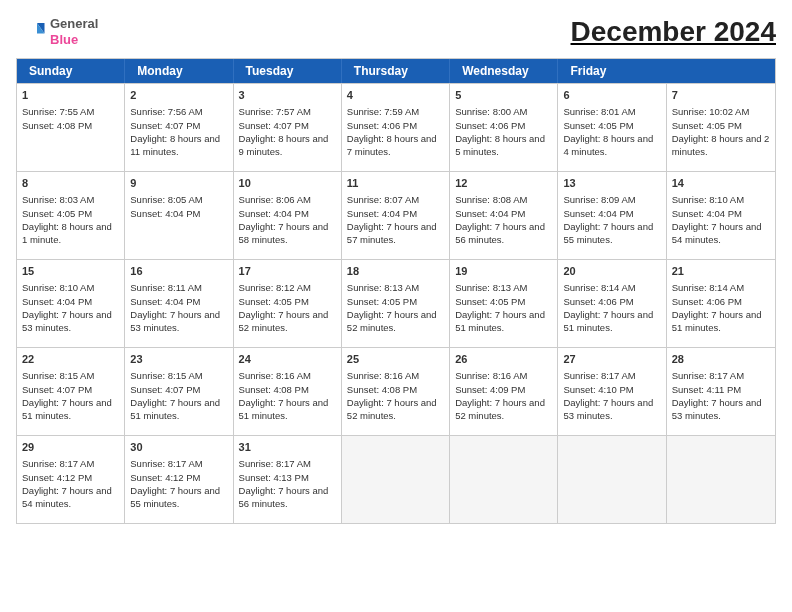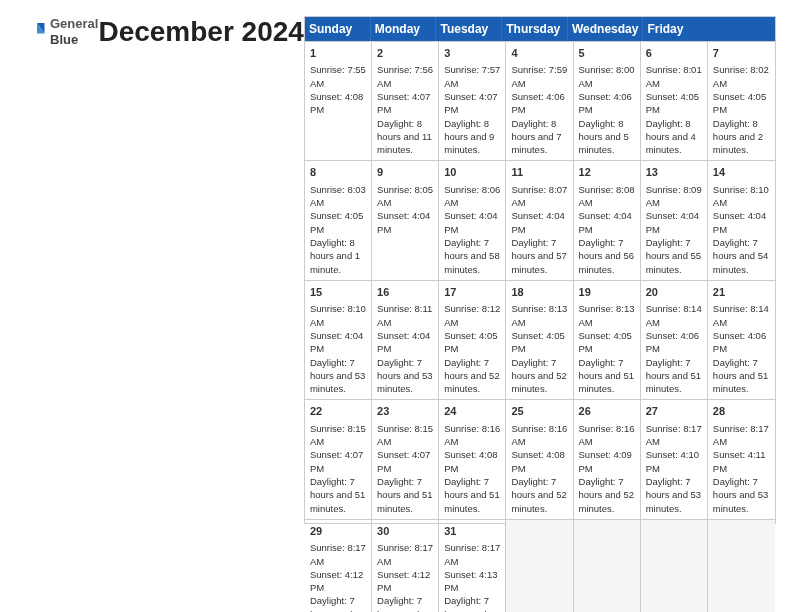--- a/index.html
+++ b/index.html
@@ -8,21 +8,21 @@
       background: #fff;
       width: 792px;
       height: 612px;
       overflow: hidden;
     }
     .page {
       width: 792px;
       height: 540px;
       padding: 16px;
       display: flex;
-      flex-direction: row;
+      flex-direction: column;
     }
     .header {
       display: flex;
       justify-content: space-between;
       align-items: flex-start;
       margin-bottom: 10px;
     }
     .logo {
       display: flex;
       align-items: center;
@@ -31,20 +31,21 @@
     .logo-text {
       font-size: 13px;
       line-height: 1.2;
     }
     .logo-icon {
       width: 30px;
       height: 30px;
     }
     .title-block {
       text-align: right;
+      text-decoration: underline;
     }
     .month-title {
       font-size: 28px;
       font-weight: bold;
       color: #222;
     }
     .location {
       font-size: 14px;
       color: #444;
     }
@@ -56,21 +57,21 @@
     }
     .cal-header {
       display: grid;
       grid-template-columns: repeat(7, 1fr);
       background: #1a5fb4;
     }
     .cal-header-cell {
       color: #fff;
       font-weight: bold;
       font-size: 12px;
-      padding: 5px 4px;
+      padding: 5px 12px;
       border-right: 1px solid #3070c0;
     }
     .cal-header-cell:last-child { border-right: none; }
     .cal-body {
       flex: 1;
       display: flex;
       flex-direction: column;
     }
     .cal-row {
       display: grid;
@@ -101,21 +102,21 @@
 
 <div class="page">
   <div class="header">
     <div class="logo">
       <svg class="logo-icon" viewBox="0 0 40 40">
         <polygon points="28,8 38,8 38,22" fill="#1a5fb4"></polygon>
         <polygon points="28,8 38,22 28,22" fill="#3a8fd4"></polygon>
       </svg>
       <div class="logo-text">
         <div style="color:#555;font-weight:bold;font-size:13px;">General</div>
-        <div style="color:#404040;font-weight:bold;font-size:13px;">Blue</div>
+        <div style="color:#ec4899;font-weight:bold;font-size:13px;">Blue</div>
       </div>
     </div>
     <div class="title-block">
       <div class="month-title">December 2024</div>
     </div>
   </div>
 
   <div class="calendar">
     <div class="cal-header" id="cal-header">
         <div class="cal-header-cell">Sunday</div>
@@ -157,21 +158,21 @@
         <span>Daylight: 8 hours and 5 minutes.</span>
       </div>
           <div class="cal-cell">
         <span class="day-num">6</span>
         <span>Sunrise: 8:01 AM</span><br>
         <span>Sunset: 4:05 PM</span><br>
         <span>Daylight: 8 hours and 4 minutes.</span>
       </div>
           <div class="cal-cell">
         <span class="day-num">7</span>
-        <span>Sunrise: 8:02 AM</span><br>
+        <span>Sunrise: 10:02 AM</span><br>
         <span>Sunset: 4:05 PM</span><br>
         <span>Daylight: 8 hours and 2 minutes.</span>
       </div>
         </div>
         <div class="cal-row">
           <div class="cal-cell">
         <span class="day-num">8</span>
         <span>Sunrise: 8:03 AM</span><br>
         <span>Sunset: 4:05 PM</span><br>
         <span>Daylight: 8 hours and 1 minute.</span>

